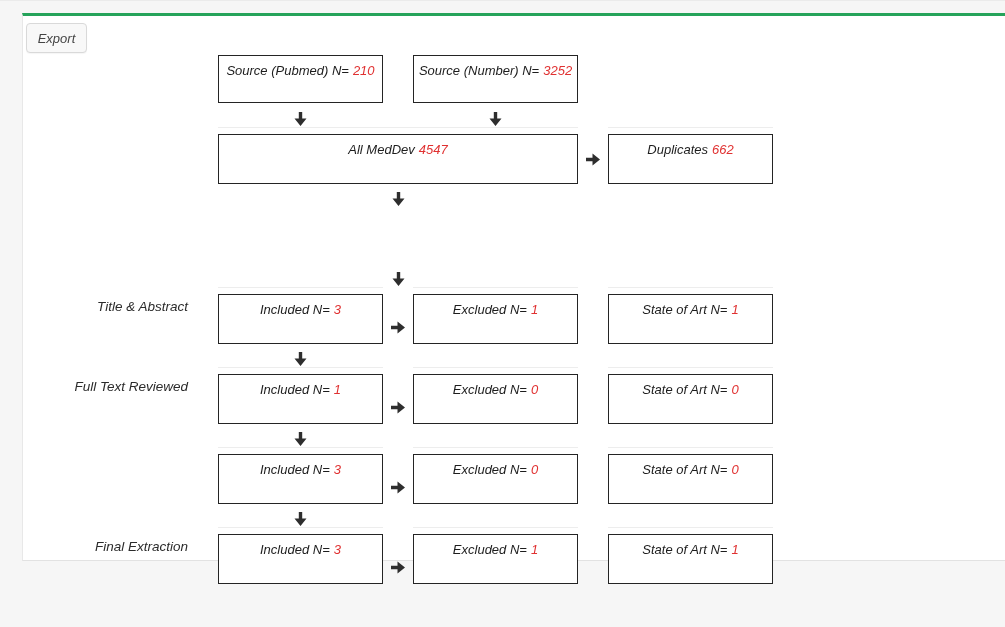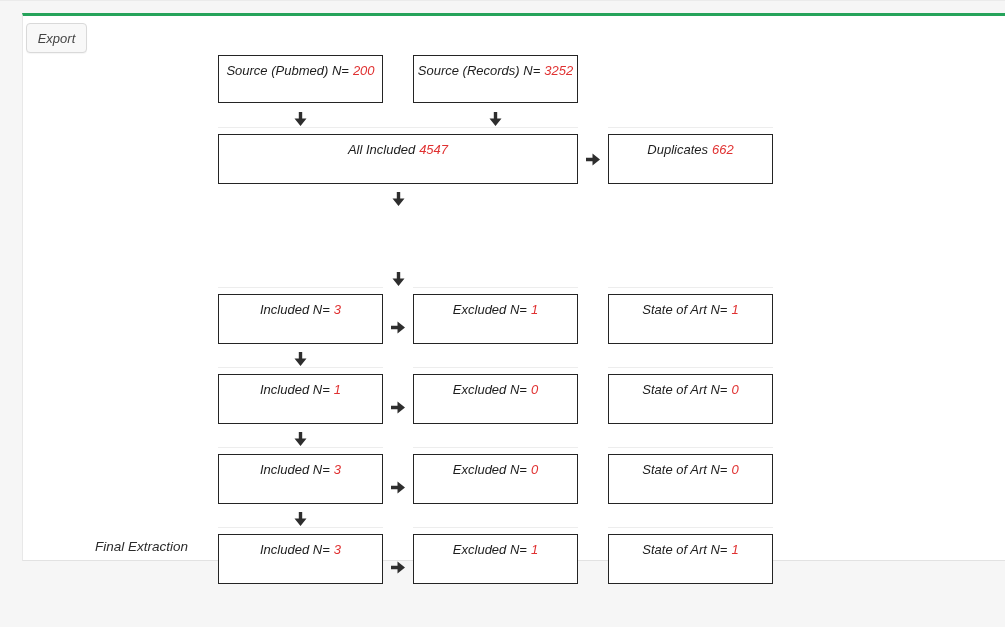--- a/index.html
+++ b/index.html
@@ -61,40 +61,40 @@
 <body>
 
 <div class="card">
 
   <button class="export-btn">Export</button>
 
   <div class="grid">
 
     <div class="box" style="grid-area:1/2">
       <span>Source (Pubmed) N=</span>
-      <span class="num">200</span>
+      <span class="num">210</span>
     </div>
     <div class="box" style="grid-area:1/4">
-      <span>Source (Records) N=</span>
+      <span>Source (Number) N=</span>
       <span class="num">3252</span>
     </div>
 
     <div class="acell" style="grid-area:2/2">
       <svg class="arr" width="13" height="14" viewBox="0 0 13 14">
           <path d="M4.8 0 h3.4 v6.5 h4.3 L6.5 14 L0.5 6.5 h4.3 Z"></path>
         </svg>
     </div>
     <div class="acell" style="grid-area:2/4">
       <svg class="arr" width="13" height="14" viewBox="0 0 13 14">
           <path d="M4.8 0 h3.4 v6.5 h4.3 L6.5 14 L0.5 6.5 h4.3 Z"></path>
         </svg>
     </div>
 
     <div class="box hl" style="grid-row:3;grid-column:2/5">
-      <span>All Included</span>
+      <span>All MedDev</span>
       <span class="num">4547</span>
     </div>
     <div class="acell" style="grid-area:3/5">
       <svg class="arr" width="14" height="13" viewBox="0 0 14 13">
           <path d="M0 4.8 v3.4 h6.5 v4.3 L14 6.5 L6.5 0.5 v4.3 Z"></path>
         </svg>
     </div>
     <div class="box hl" style="grid-area:3/6">
       <span>Duplicates</span>
       <span class="num">662</span>
@@ -106,20 +106,21 @@
         </svg>
     </div>
 
 
     <div class="acell" style="grid-row:6;grid-column:2/5">
       <svg class="arr" width="13" height="14" viewBox="0 0 13 14">
           <path d="M4.8 0 h3.4 v6.5 h4.3 L6.5 14 L0.5 6.5 h4.3 Z"></path>
         </svg>
     </div>
 
+    <div class="slabel" style="grid-area:7/1">Title &amp; Abstract</div>
     <div class="box hl" style="grid-area:7/2">
       <span>Included N=</span>
       <span class="num">3</span>
     </div>
     <div class="acell low" style="grid-area:7/3">
       <svg class="arr" width="14" height="13" viewBox="0 0 14 13">
           <path d="M0 4.8 v3.4 h6.5 v4.3 L14 6.5 L6.5 0.5 v4.3 Z"></path>
         </svg>
     </div>
     <div class="box hl" style="grid-area:7/4">
@@ -129,20 +130,21 @@
     <div class="box hl" style="grid-area:7/6">
       <span>State of Art N=</span>
       <span class="num">1</span>
     </div>
     <div class="acell" style="grid-area:8/2">
       <svg class="arr" width="13" height="14" viewBox="0 0 13 14">
           <path d="M4.8 0 h3.4 v6.5 h4.3 L6.5 14 L0.5 6.5 h4.3 Z"></path>
         </svg>
     </div>
 
+    <div class="slabel" style="grid-area:9/1">Full Text Reviewed</div>
     <div class="box hl" style="grid-area:9/2">
       <span>Included N=</span>
       <span class="num">1</span>
     </div>
     <div class="acell low" style="grid-area:9/3">
       <svg class="arr" width="14" height="13" viewBox="0 0 14 13">
           <path d="M0 4.8 v3.4 h6.5 v4.3 L14 6.5 L6.5 0.5 v4.3 Z"></path>
         </svg>
     </div>
     <div class="box hl" style="grid-area:9/4">

